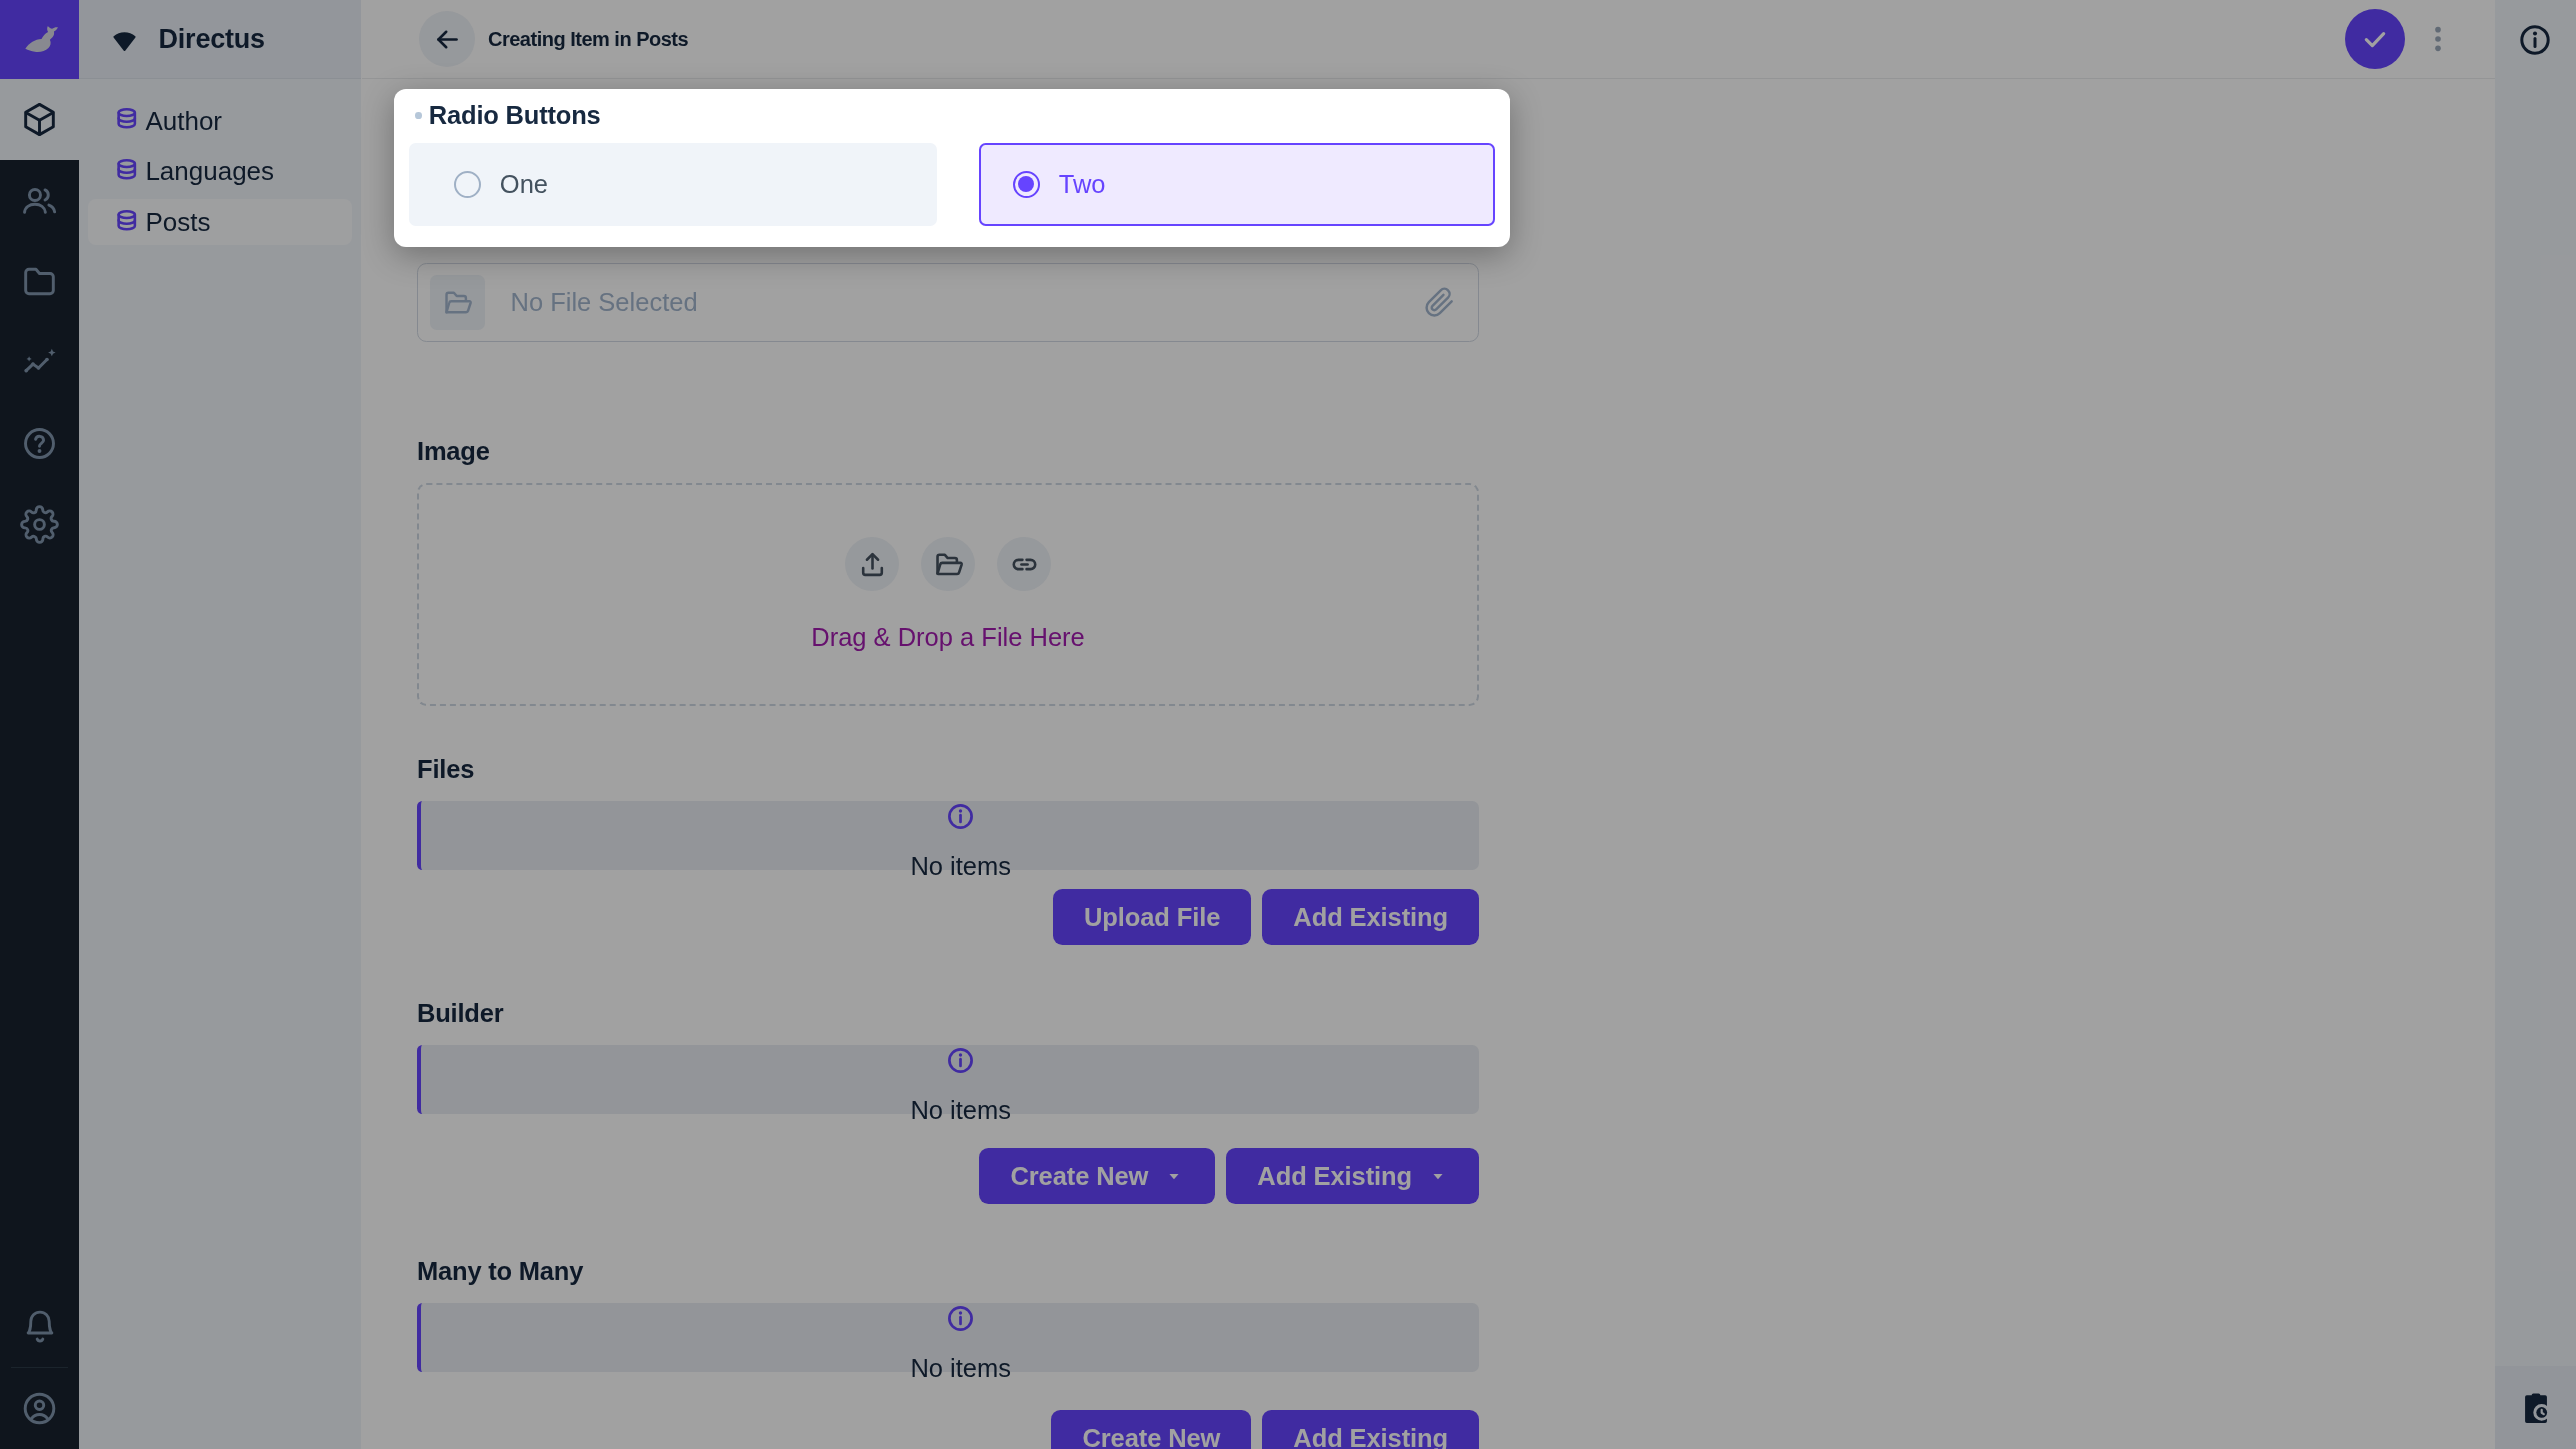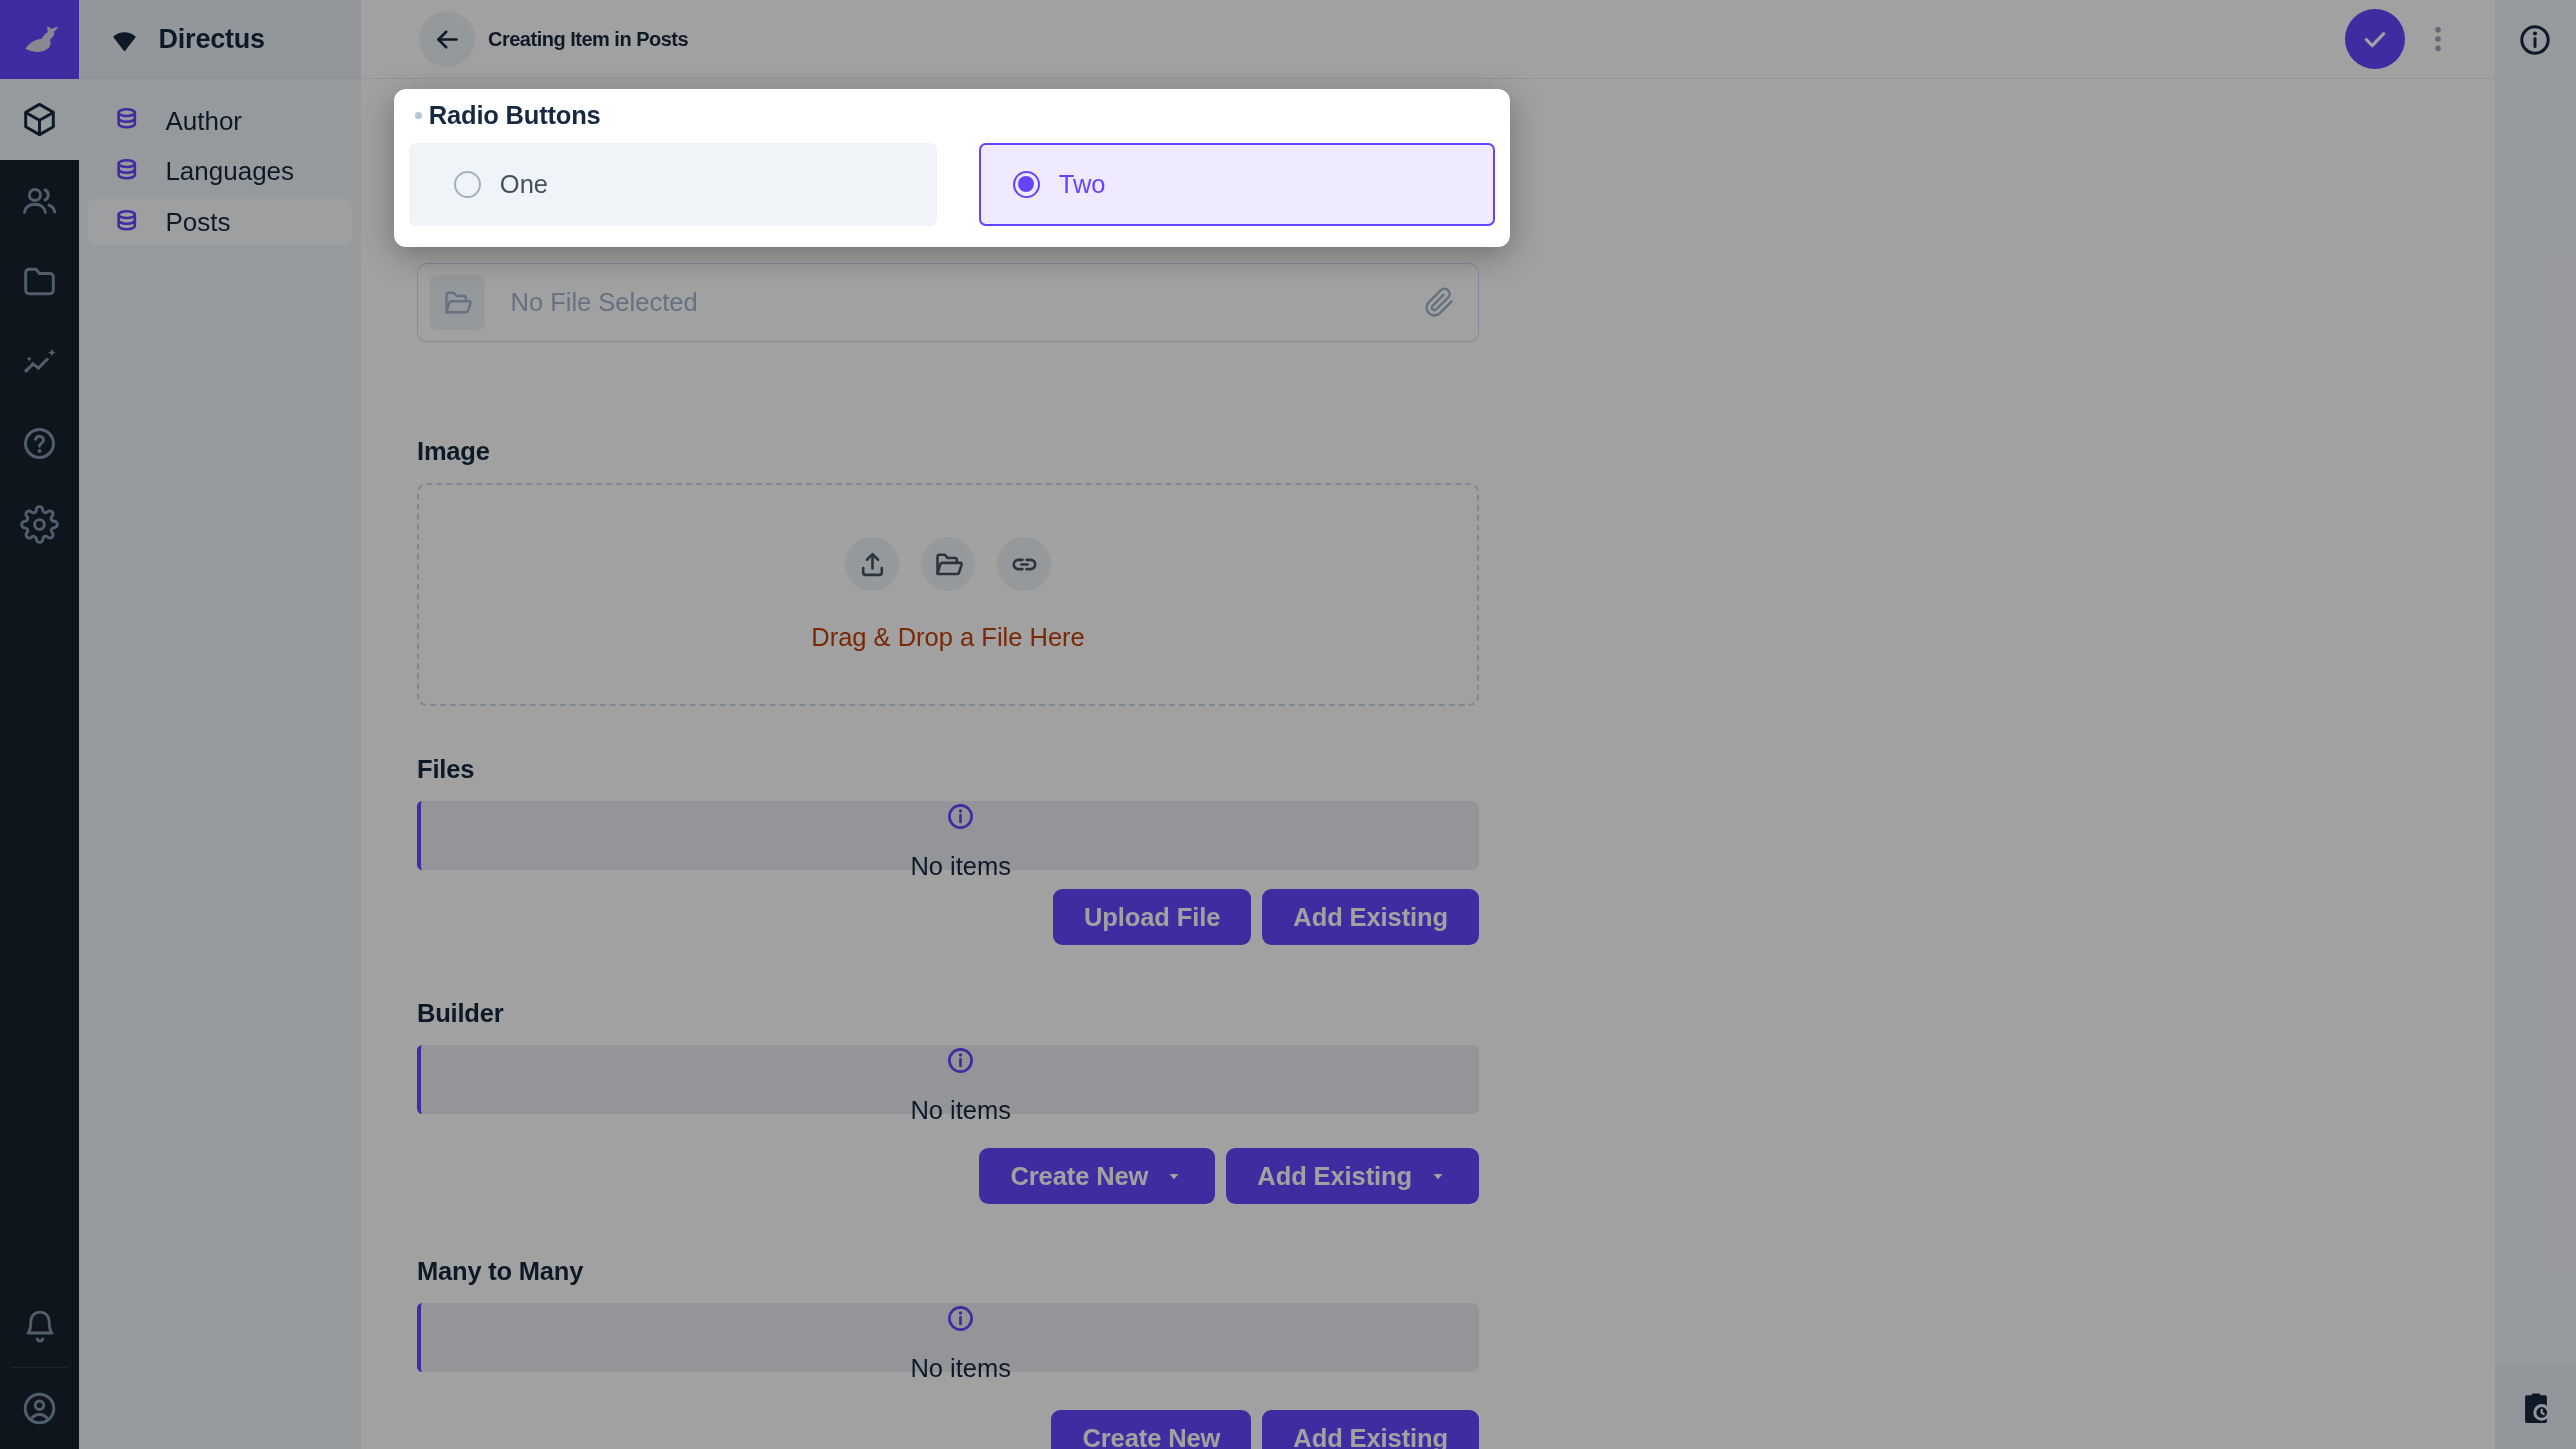--- a/index.html
+++ b/index.html
@@ -16,21 +16,21 @@
   .module-spacer{flex:1;}
   .module-divider{height:1.3px;background:#2c3947;margin:0 11.4px;}
 
   
   .sidebar{position:absolute;left:79px;top:0;width:282px;height:1449px;background:#f0f4f9;z-index:2;}
   .project-header{height:79px;background:#e9eef5;display:flex;align-items:center;
                   padding-left:29.5px;gap:19px;box-sizing:border-box;border-bottom:1.3px solid rgba(23,41,64,0.06);}
   .project-name{font-size:27px;font-weight:700;letter-spacing:-0.2px;}
   .nav{padding-top:19px;}
   .nav-item{height:46px;margin:0 9.4px 4.7px;border-radius:8px;display:flex;align-items:center;
-            padding-left:23.5px;gap:24px;font-size:26px;font-weight:500;color:#172940;}
+            padding-left:23.5px;gap:4px;font-size:26px;font-weight:500;color:#172940;}
   .nav-item.active{background:#fafcfe;}
   .nav-icon{color:#6644ff;}
 
   
   .main-header{position:absolute;left:362px;top:0;width:2134px;height:79px;background:#fff;
                display:flex;align-items:center;padding-left:57px;box-sizing:border-box;z-index:1;
                border-bottom:1.3px solid rgba(23,41,64,0.09);}
   .back-btn{width:56px;height:56px;border-radius:50%;background:#eef2f7;display:flex;align-items:center;
             justify-content:center;color:#172940;flex:none;}
   .page-title{font-size:20px;font-weight:700;margin-left:13px;letter-spacing:-0.5px;white-space:nowrap;}
@@ -55,21 +55,21 @@
   .file-tile{width:55px;height:55px;background:#eef2f7;border-radius:6.7px;display:flex;align-items:center;
              justify-content:center;color:#a2b5cd;flex:none;}
   .file-placeholder{margin-left:25.5px;font-size:25.5px;color:#a2b5cd;flex:1;}
   .paperclip{color:#a2b5cd;flex:none;}
 
   .dropzone{height:223px;border:2px dashed #cfd8e2;border-radius:9.4px;display:flex;flex-direction:column;
             align-items:center;justify-content:center;box-sizing:border-box;}
   .dz-actions{display:flex;gap:22px;}
   .dz-circle{width:54px;height:54px;border-radius:50%;background:#eef2f7;display:flex;align-items:center;
              justify-content:center;color:#45525f;}
-  .dz-text{margin-top:32px;font-size:25.5px;color:#c2410c;}
+  .dz-text{margin-top:32px;font-size:25.5px;color:#a21caf;}
 
   .notice{height:69px;background:#e9edf2;border-left:4.7px solid #6644ff;border-radius:5.4px 6.7px 6.7px 5.4px;
           display:flex;align-items:center;padding-left:21.5px;gap:20px;font-size:25.5px;color:#172940;flex-direction:column;}
   .notice-icon{color:#6644ff;flex:none;}
 
   .btn-row{display:flex;gap:11px;justify-content:flex-end;}
   .m-files .btn-row,.btn-row.mt28{margin-top:19px;}
   .btn-row.mt50{margin-top:34px;}
   .btn-row.mt56{margin-top:38px;}
   .btn{height:56px;background:#6644ff;color:#fff;border:none;border-radius:9.4px;font-size:25.5px;font-weight:600;

